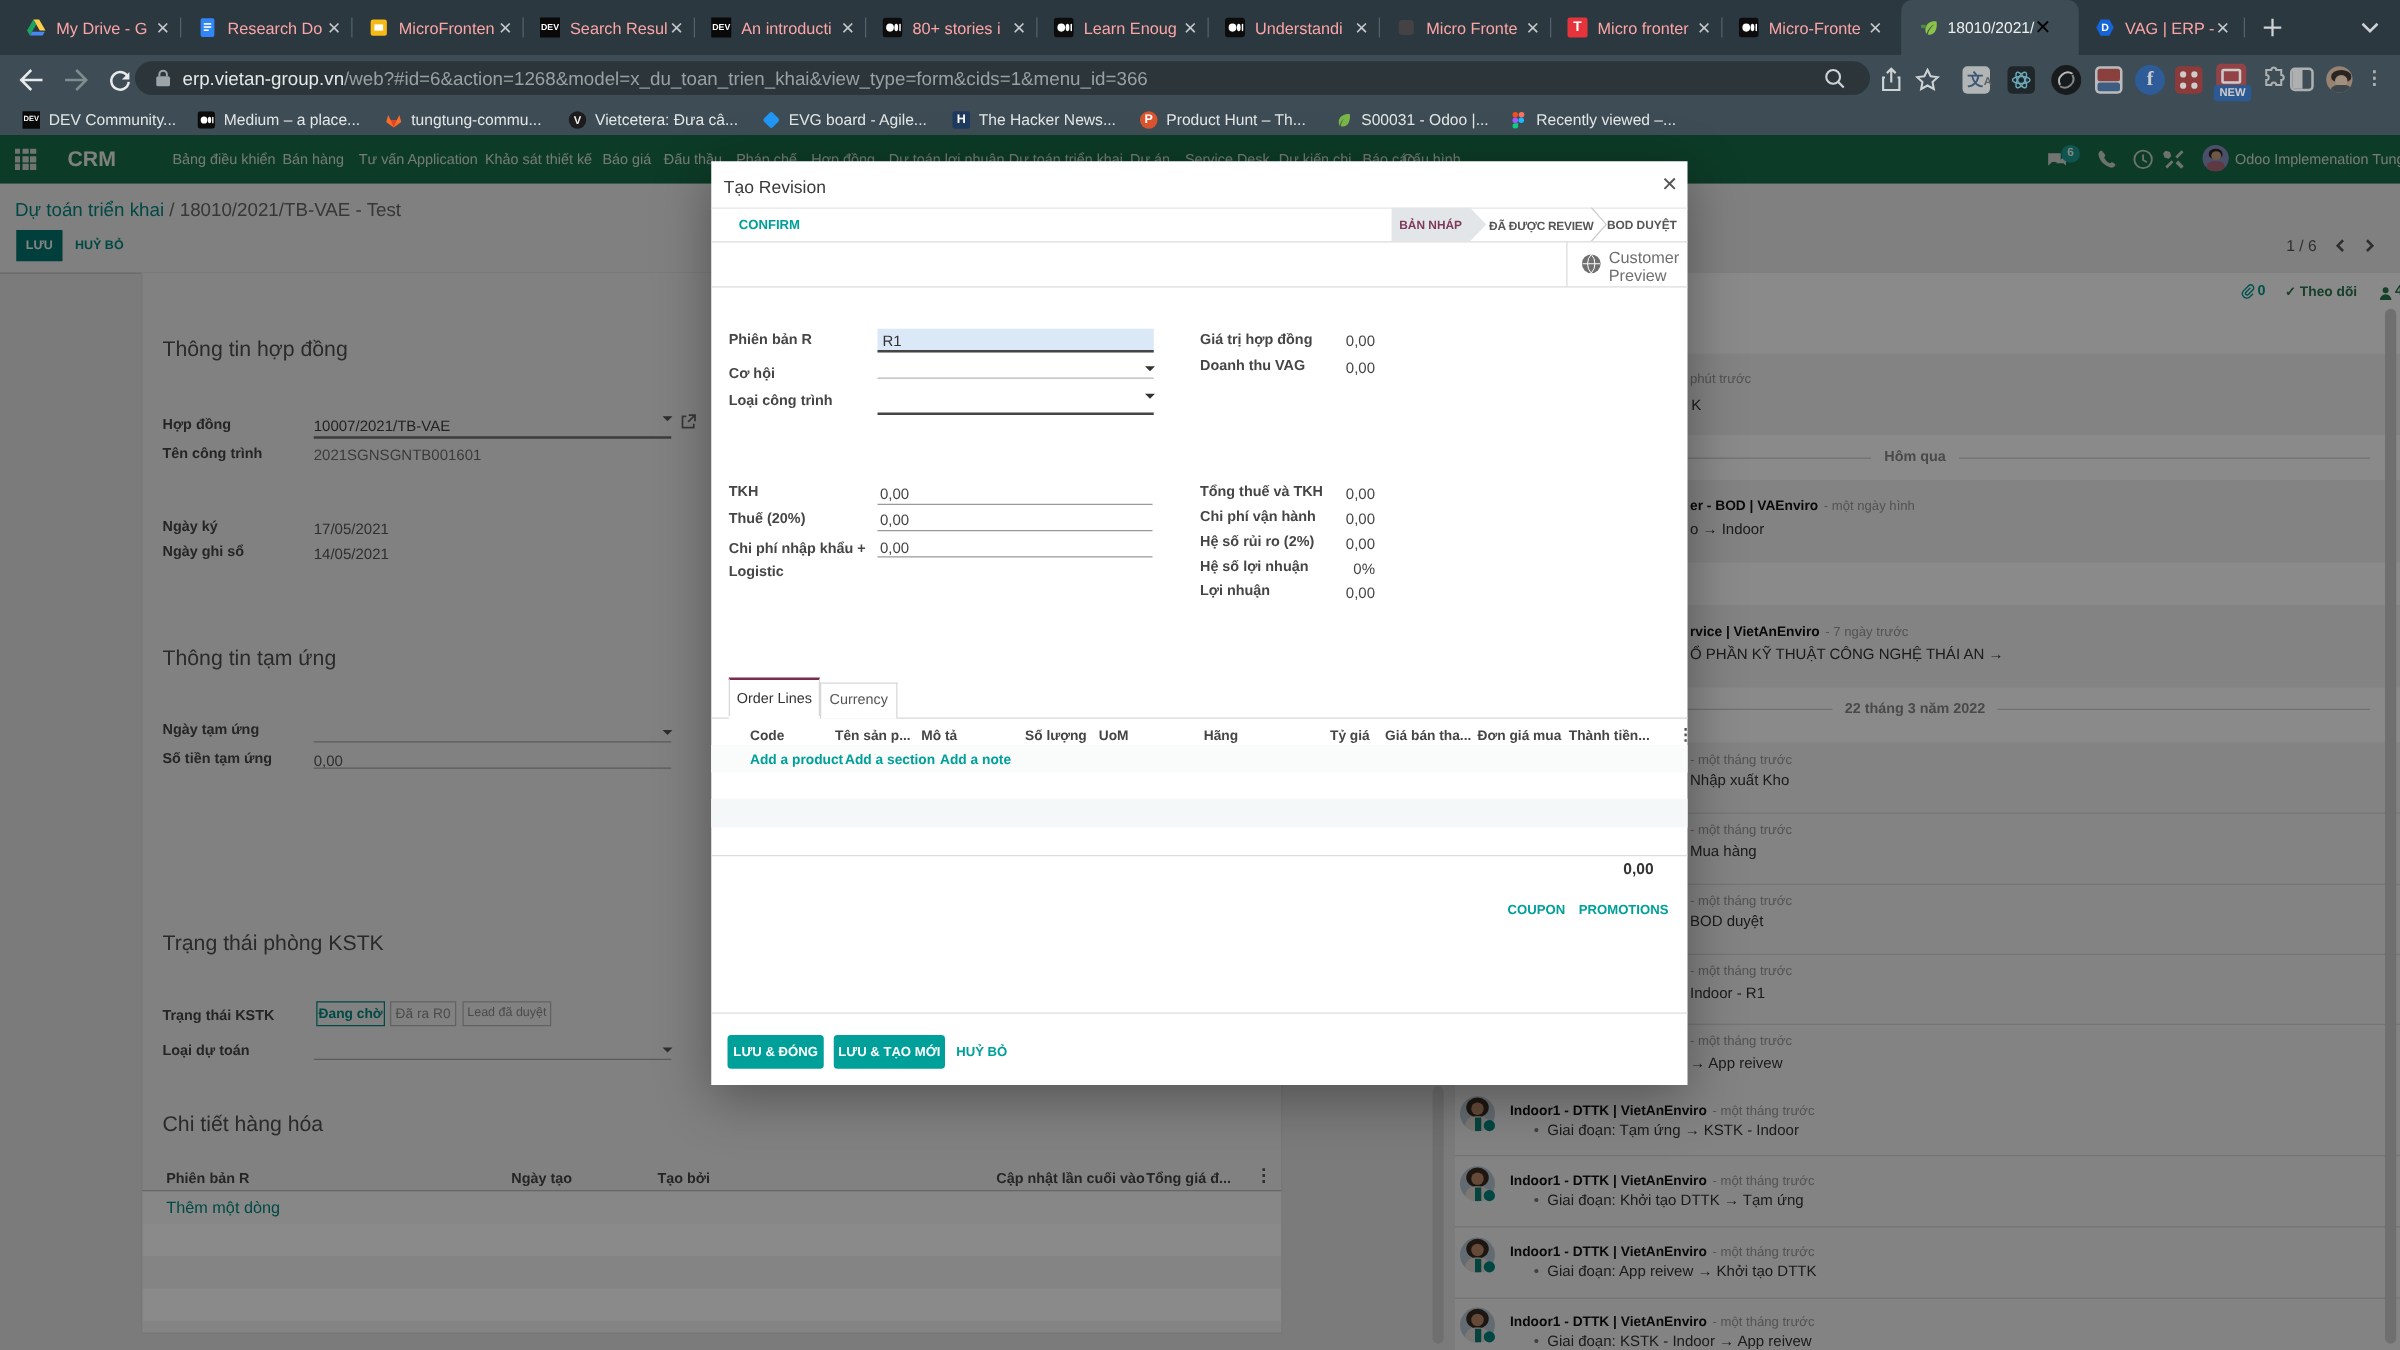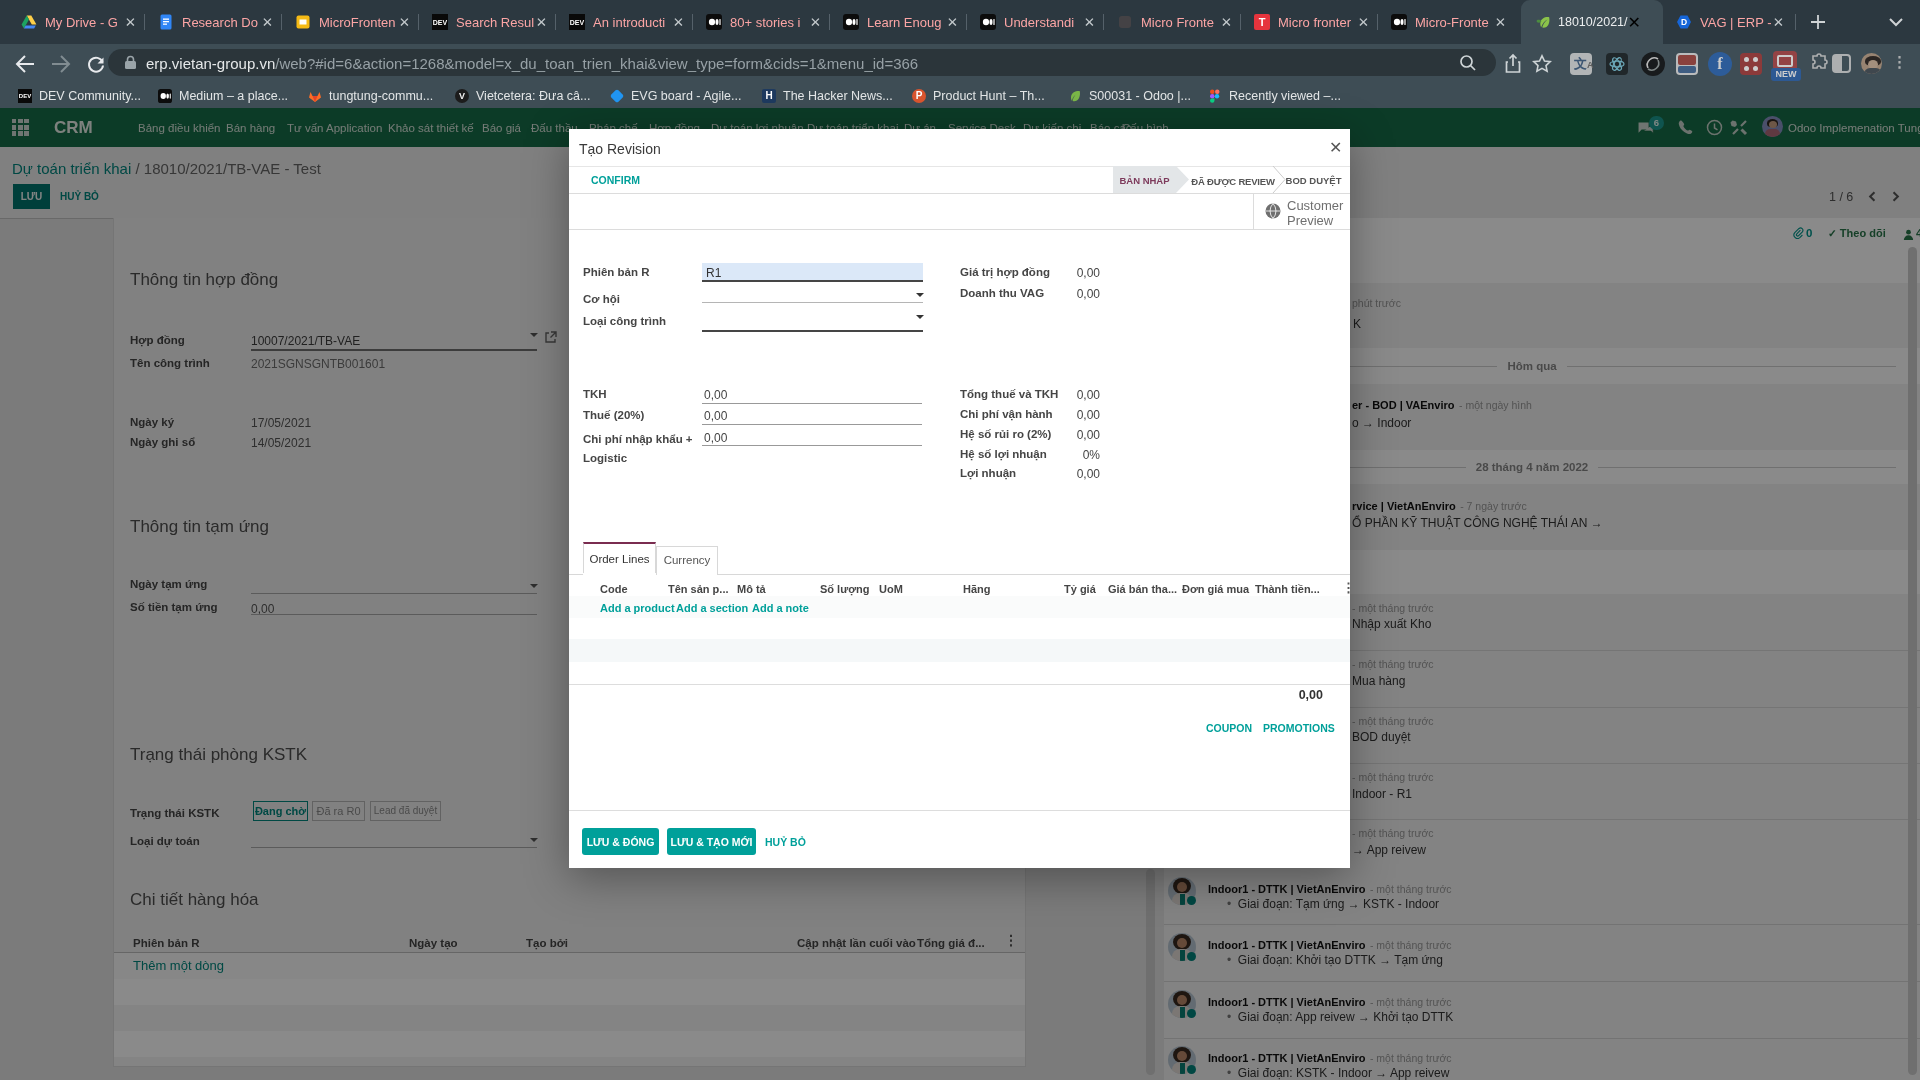--- a/index.html
+++ b/index.html
@@ -414,23 +414,23 @@
       <svg class="abs" style="left:739px;top:11px" width="11" height="11" viewBox="0 0 13 13">
           <circle cx="6.5" cy="3.8" r="2.8" fill="#29764b"></circle>
           <path d="M1 13 a5.5 5.5 0 0 1 11 0z" fill="#29764b"></path>
         </svg>
       <div class="abs" style="left:752px;top:9px;font-size:11.5px;font-weight:bold;color:#29764b">4</div>
       <div class="dsep" style="top:142px">
           <div class="dl"></div>
           <div class="dt">Hôm qua</div>
           <div class="dl"></div>
         </div>
-      <div class="dsep" style="top:243px">
+      <div class="dsep" style="top:343px">
           <div class="dl"></div>
-          <div class="dt">28 tháng 4 năm 2022</div>
+          <div class="dt">22 tháng 3 năm 2022</div>
           <div class="dl"></div>
         </div>
       <div class="abs msg-time" style="left:188px;top:79px">phút trước</div>
       <div class="abs msg-body" style="left:189px;top:99px">K</div>
       <div class="abs" style="left:188px;top:177px"><span class="msg-name">er - BOD | VAEnviro</span> <span class="msg-time">- một ngày hình</span></div>
       <div class="abs msg-body" style="left:188px;top:198px">o → Indoor</div>
       <div class="abs" style="left:188px;top:278px"><span class="msg-name">rvice | VietAnEnviro</span> <span class="msg-time">- 7 ngày trước</span></div>
       <div class="abs msg-body" style="left:188px;top:298px">Ổ PHẦN KỸ THUẬT CÔNG NGHỆ THÁI AN →</div>
       <div class="abs msg-time" style="left:188px;top:384px">- một tháng trước</div>
       <div class="abs msg-body" style="left:188px;top:399px">Nhập xuất Kho</div>

